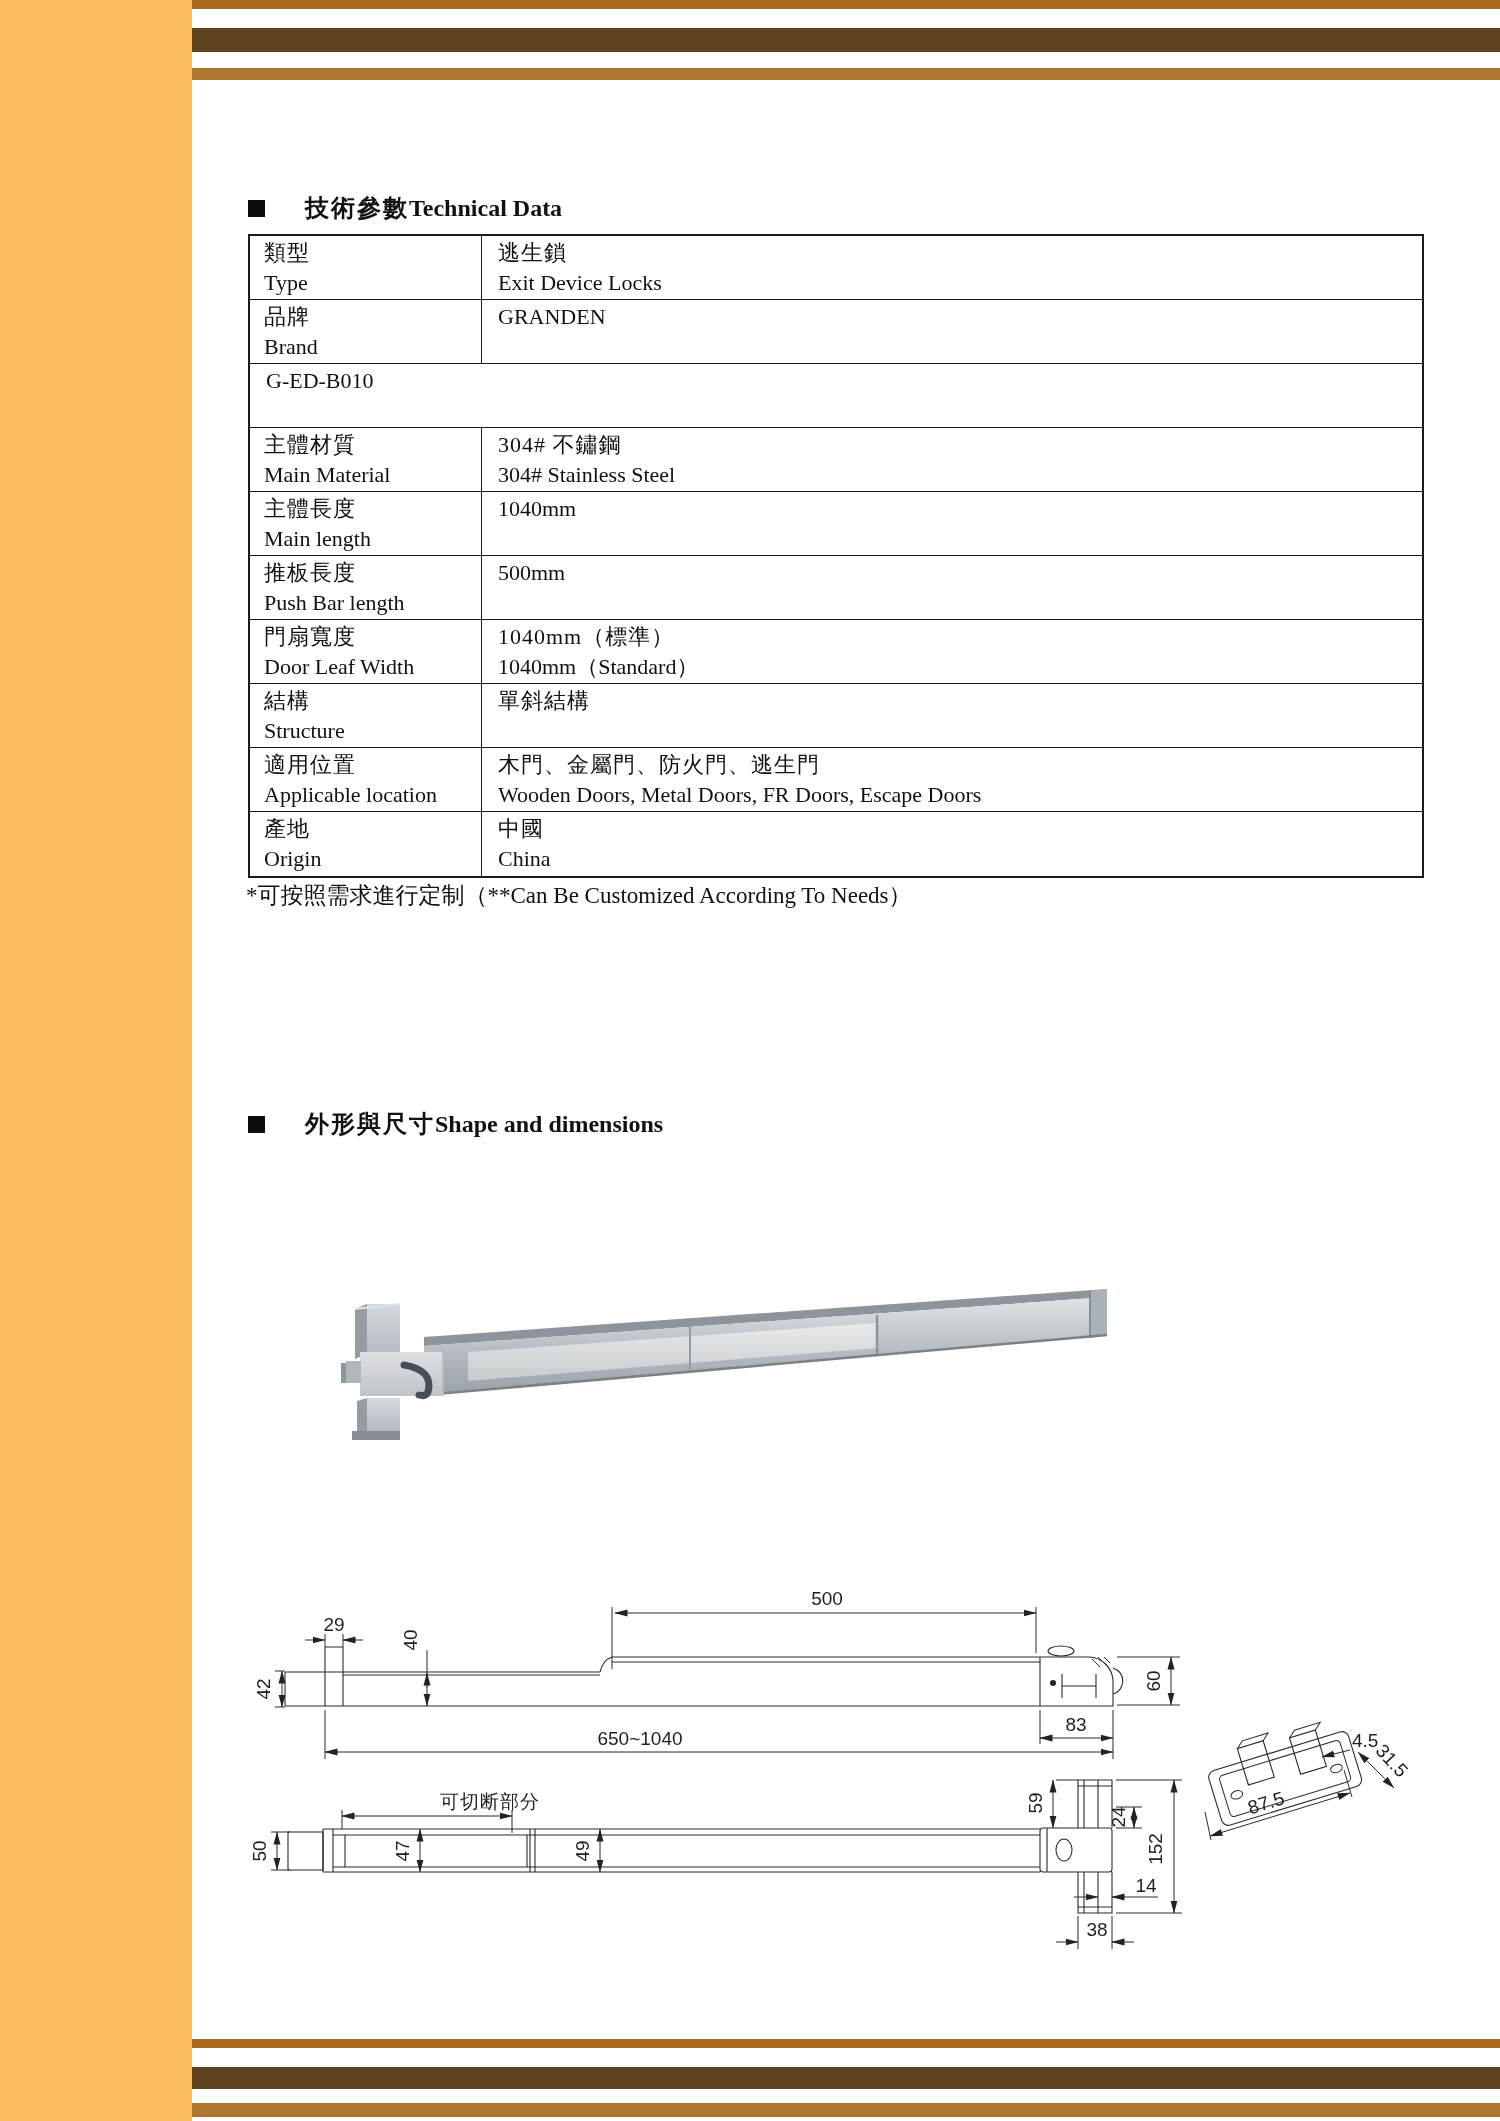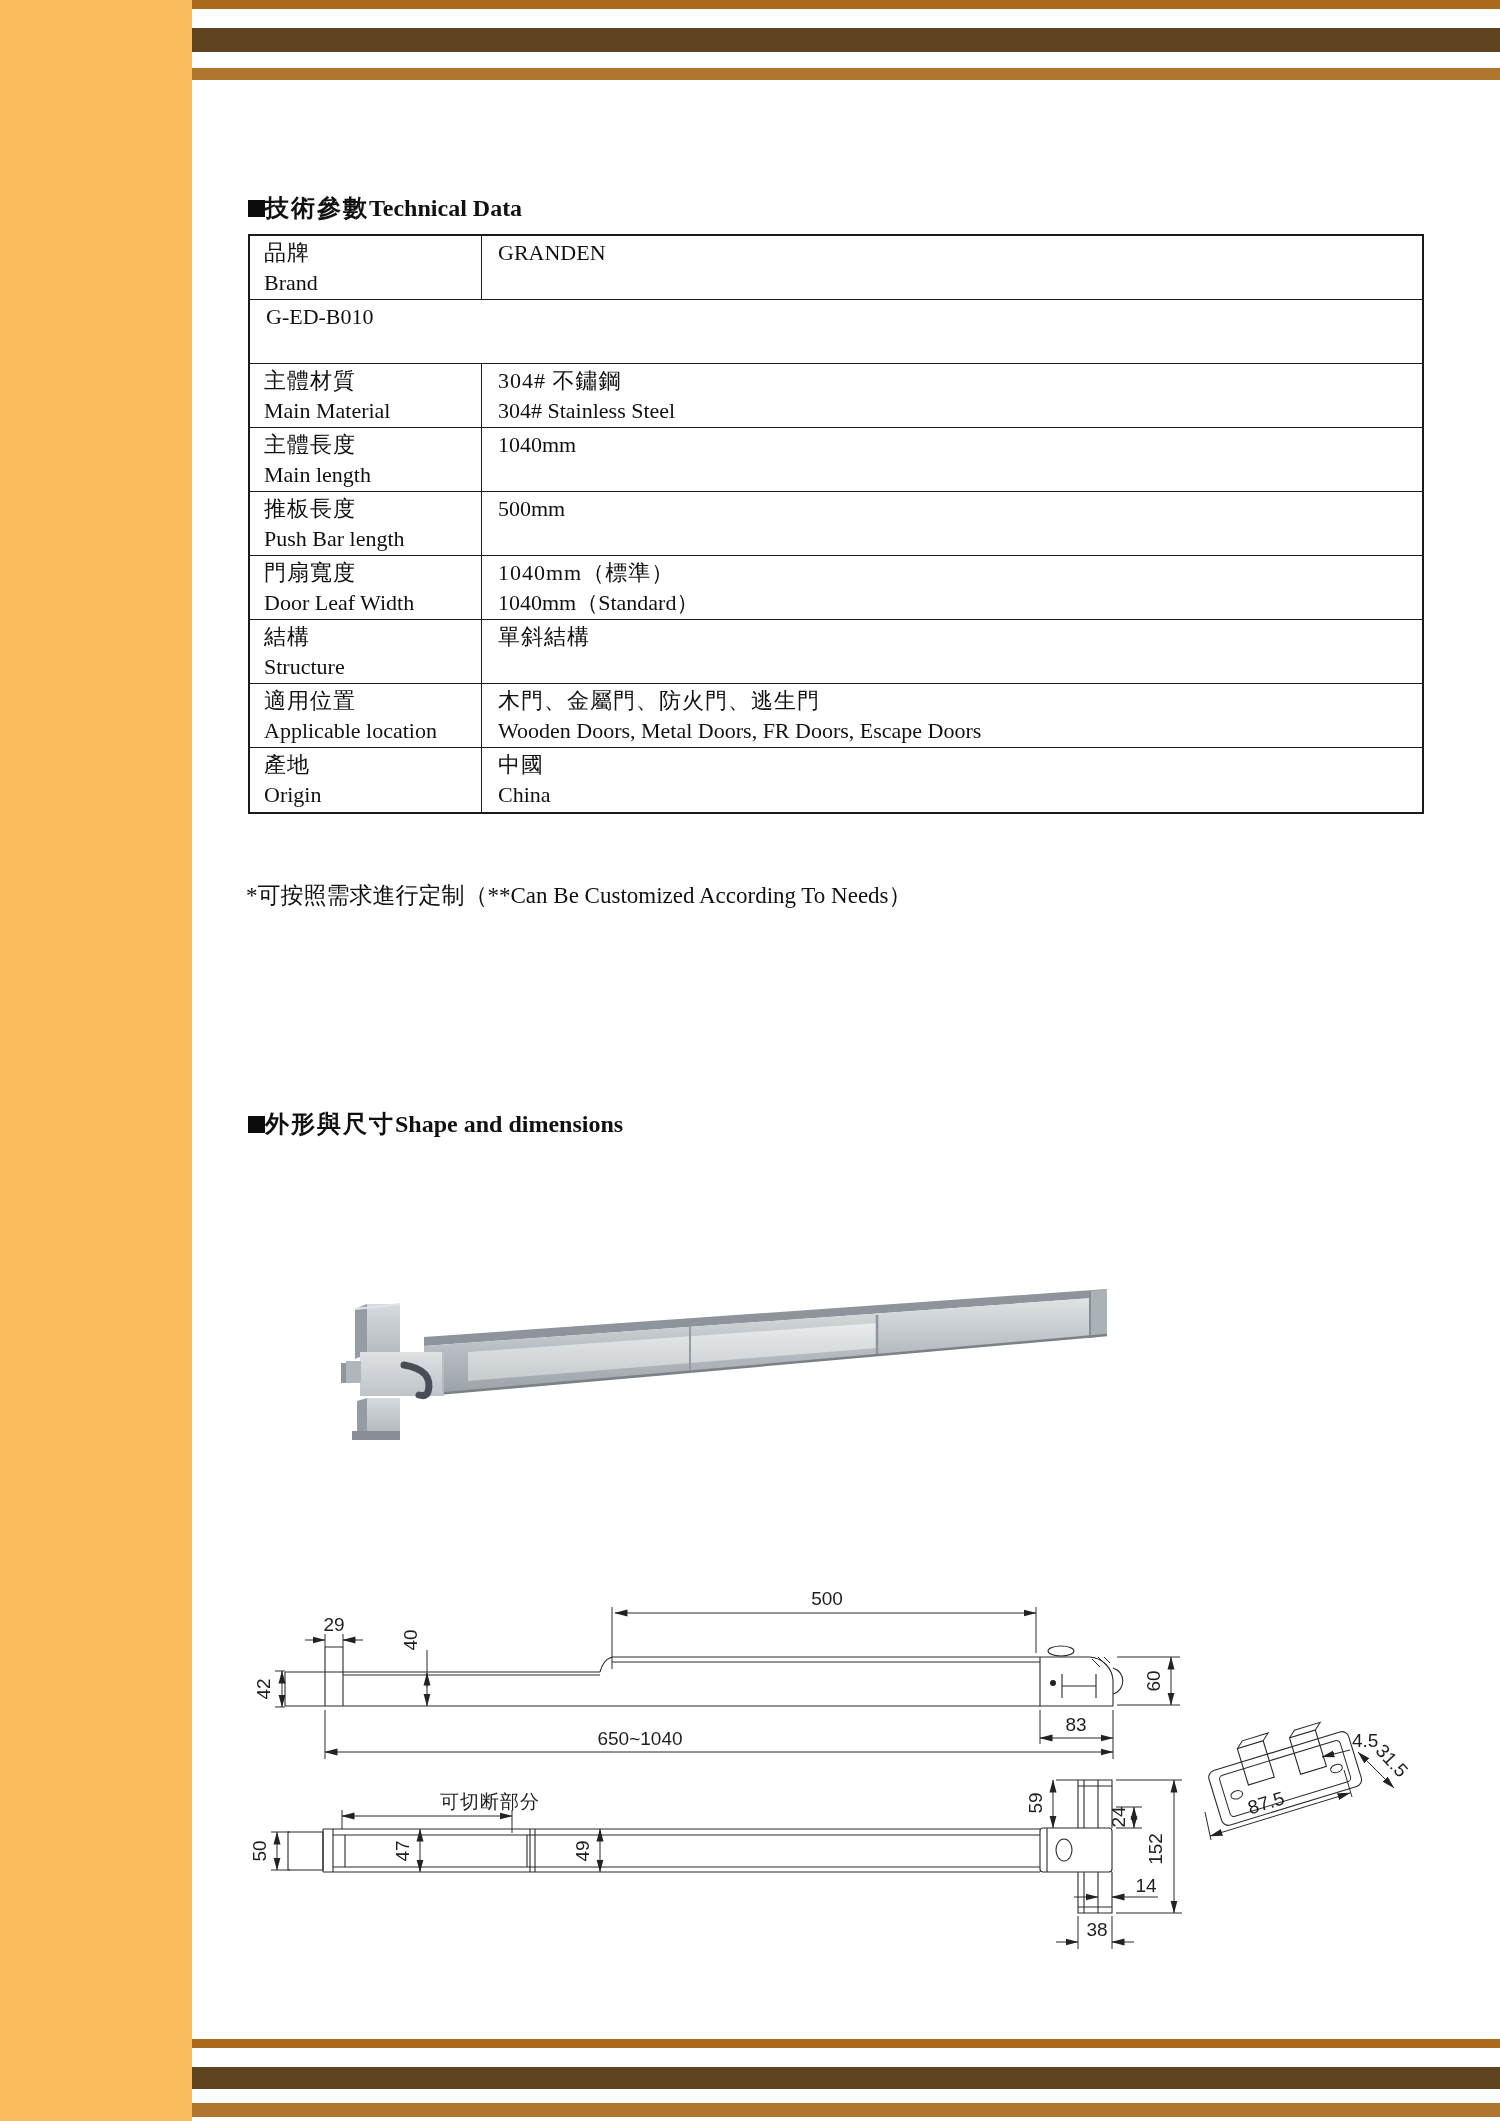--- a/index.html
+++ b/index.html
@@ -10,21 +10,21 @@
   .stripe{position:absolute;left:192px;right:0;}
   .s1{top:0;height:9px;background:var(--stripe-mid,#a8691b);}
   .s2{top:28px;height:24px;background:var(--stripe-dark,#5e441f);}
   .s3{top:68px;height:12px;background:var(--stripe-light,#b0752f);}
   .s4{top:2039px;height:9px;background:var(--stripe-mid,#a8691b);}
   .s5{top:2067px;height:22px;background:var(--stripe-dark,#5e441f);}
   .s6{top:2103px;height:14px;background:var(--stripe-light,#b0752f);}
   
   .sechead{position:absolute;left:248px;display:flex;align-items:center;height:28px;}
   .sechead .sq{width:17px;height:17px;background:#0c0c0c;flex:0 0 auto;}
-  .sechead .zh{font-weight:700;font-size:24px;letter-spacing:2px;white-space:nowrap;}
+  .sechead .zh{margin-left:40px;font-weight:700;font-size:24px;letter-spacing:2px;white-space:nowrap;}
   .sechead .en{margin-left:0;font-weight:700;font-size:24px;white-space:nowrap;}
   .h1{top:194px;} .h2{top:1110px;}
   
   .t-table{position:absolute;left:248px;top:234px;width:1176px;border:2px solid var(--table-border,#1a1a1a);
            box-sizing:border-box;background:#fff;}
   .trow{display:flex;height:64px;border-bottom:1.5px solid var(--table-border,#1a1a1a);box-sizing:border-box;}
   .trow:last-child{border-bottom:none;}
   .tlabel{width:232px;flex:0 0 auto;border-right:1.5px solid var(--table-border,#1a1a1a);
           box-sizing:border-box;padding:2px 4px 0 14px;overflow:hidden;}
   .tvalue{flex:1 1 auto;padding:2px 8px 0 16px;overflow:hidden;}
@@ -200,20 +200,30 @@
 
   <div class="sechead h1">
     <span class="sq"></span>
     <span class="zh">技術參數</span>
     <span class="en">Technical Data</span>
   </div>
 
   <div class="t-table">
     <div class="trow">
       <div class="tlabel">
+        <div class="tline zhl">類型</div>
+        <div class="tline">Type</div>
+      </div>
+      <div class="tvalue">
+        <div class="tline zhl">逃生鎖</div>
+        <div class="tline">Exit Device Locks</div>
+      </div>
+    </div>
+    <div class="trow">
+      <div class="tlabel">
         <div class="tline zhl">品牌</div>
         <div class="tline">Brand</div>
       </div>
       <div class="tvalue">
         <div class="tline">GRANDEN</div>
         <div class="tline"></div>
       </div>
     </div>
     <div class="trow">
       <div class="tvalue">

